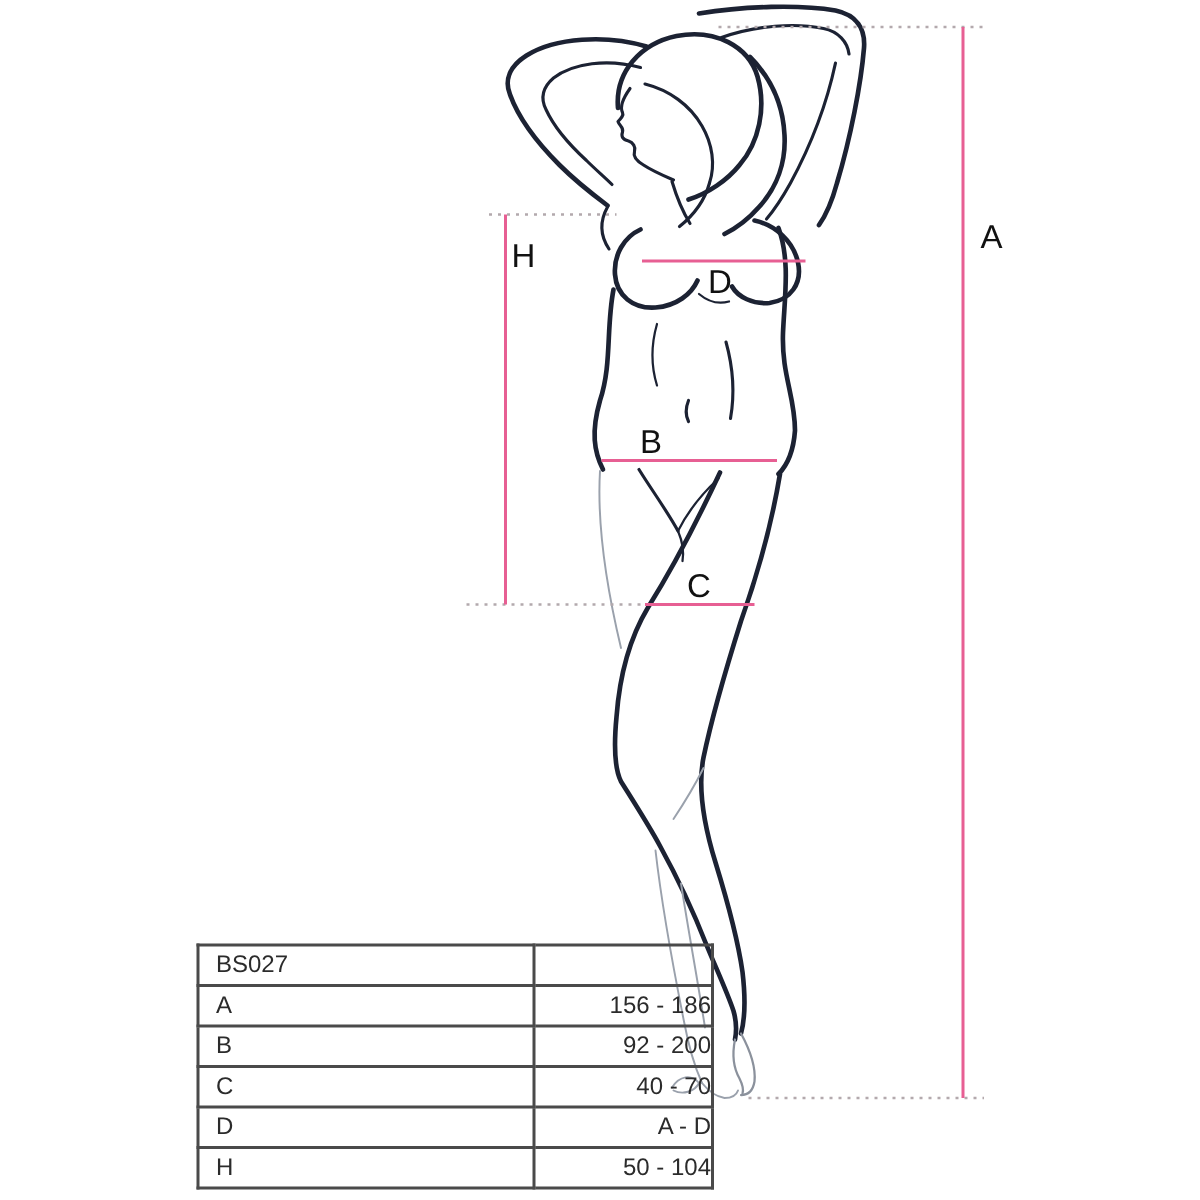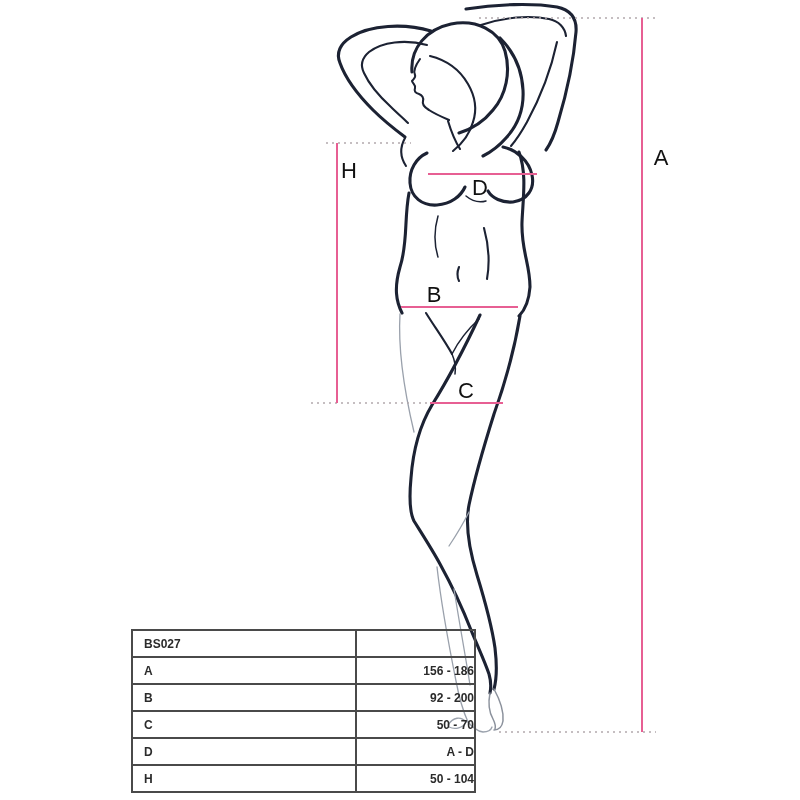--- a/index.html
+++ b/index.html
@@ -33,24 +33,23 @@
     line-height: 1;
     white-space: nowrap;
   }
 
   
   .size-table {
     position: absolute;
     left: 131px;
     top: 629px;
     border-collapse: collapse;
-    font-size: 12px;
+    font-size: 16px;
     color: var(--table_text, #2b2b2b);
     table-layout: fixed;
-    font-weight: bold;
   }
   .size-table td {
     border: 2px solid var(--table_border, #4a4a4a);
     height: 25px;
     padding: 0;
     vertical-align: middle;
     overflow: hidden;
   }
   .size-table td.c1 { width: 211px; padding-left: 11px; text-align: left; }
   .size-table td.c2 { width: 117px; text-align: right; }
@@ -133,21 +132,21 @@
       <tr>
         <td class="c1">A</td>
         <td class="c2">156 - 186</td>
       </tr>
       <tr>
         <td class="c1">B</td>
         <td class="c2">92 - 200</td>
       </tr>
       <tr>
         <td class="c1">C</td>
-        <td class="c2">50 - 70</td>
+        <td class="c2">40 - 70</td>
       </tr>
       <tr>
         <td class="c1">D</td>
         <td class="c2">A - D</td>
       </tr>
       <tr>
         <td class="c1">H</td>
         <td class="c2">50 - 104</td>
       </tr>
     </tbody>

